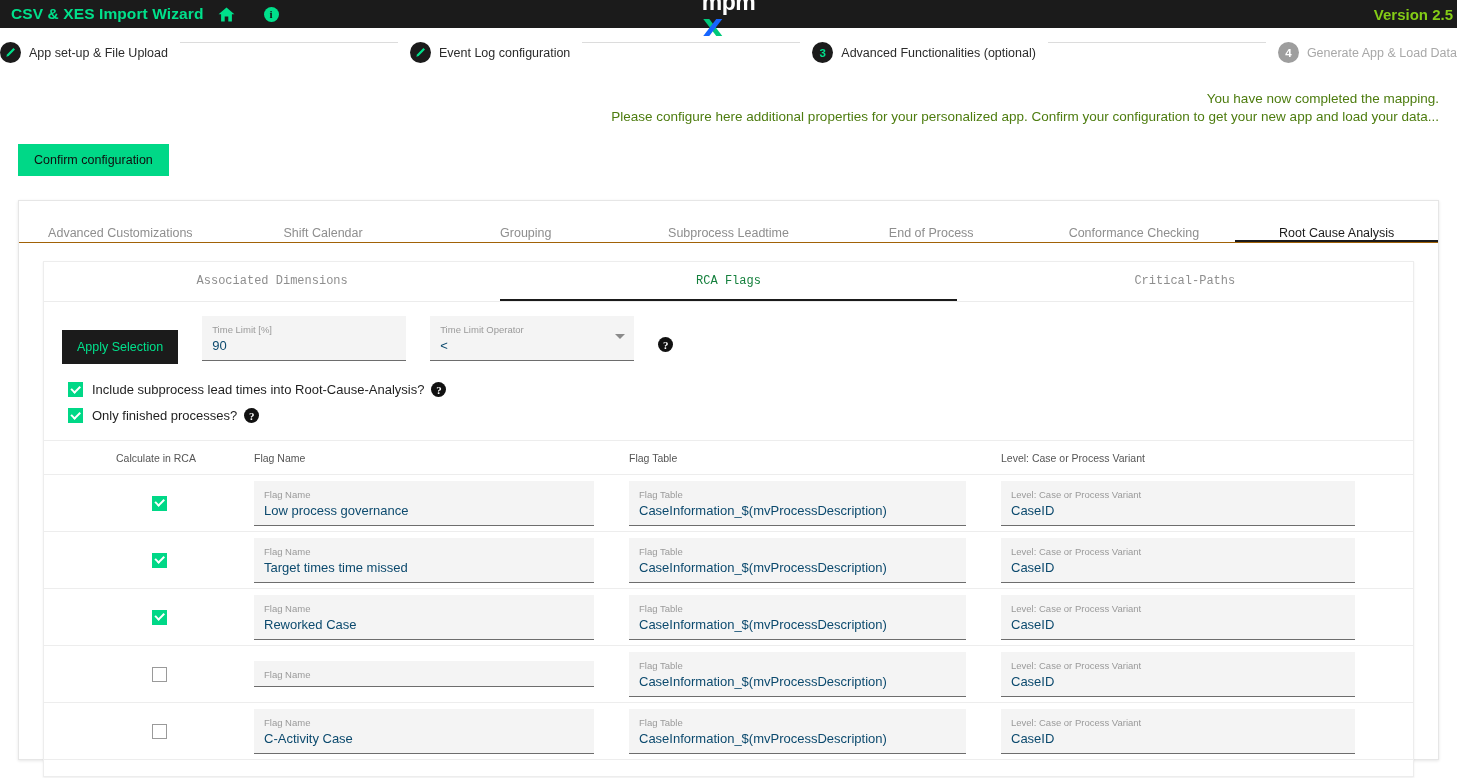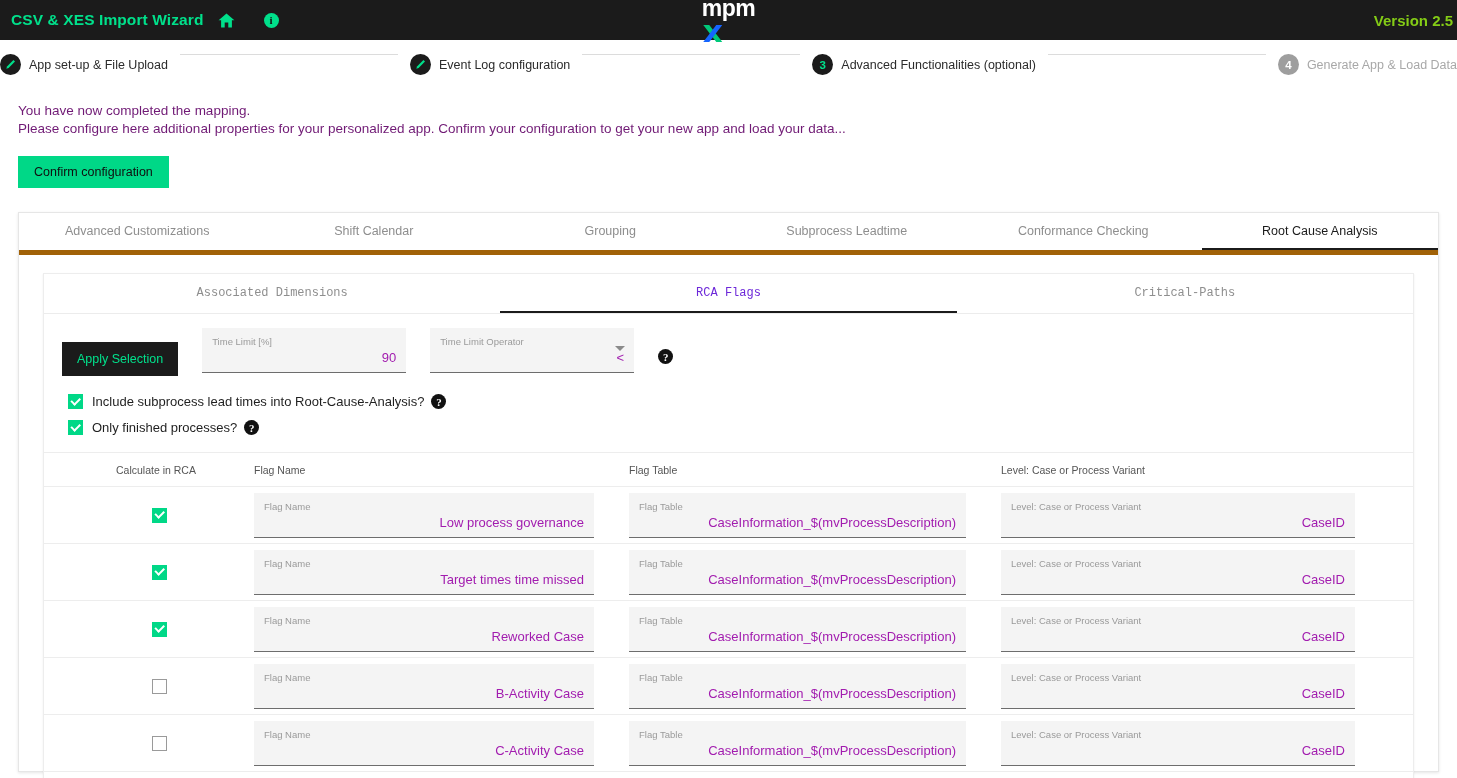--- a/index.html
+++ b/index.html
@@ -5,21 +5,21 @@
   * { box-sizing: border-box; margin: 0; padding: 0; }
   html, body {
     width: 1457px; height: 778px;
     background: #ffffff;
     font-family: "Liberation Sans", sans-serif;
     overflow: hidden;
   }
 
   
   .topbar {
-    height: 40px; background: #1b1b1b;
+    height: 28px; background: #1b1b1b;
     display: flex; align-items: center; position: relative;
   }
   .topbar-title {
     color: #00e08b; font-size: 15.5px; font-weight: bold;
     margin-left: 11px; letter-spacing: .1px;
   }
   .topbar-icons { display: flex; align-items: center; margin-left: 14px; gap: 29px; }
   .home-icon svg { display: block; }
   .info-icon {
     width: 15px; height: 15px; border-radius: 50%;
@@ -51,71 +51,71 @@
   }
   .step-circle.done { background: #1b1b1b; }
   .step-circle.active { background: #1b1b1b; color: #00e08b; }
   .step-circle.idle { background: #9e9e9e; color: #ffffff; }
   .step-label { font-size: 12.5px; color: #2b2b2b; margin-left: 8px; white-space: nowrap; }
   .step-label.idle { color: #a8a8a8; }
   .step-line { flex: 1 1 auto; height: 1px; background: #dcdcdc; margin: 0 12px; min-width: 20px; }
 
   
   .intro { padding: 0 18px; margin-top: 14px; }
-  .intro p { font-size: 13.5px; color: #701a75; line-height: 18px; }
+  .intro p { font-size: 13.5px; color: #4d7c0f; line-height: 18px; text-align: right; }
   .confirm-btn {
     margin: 18px 0 0 18px;
     background: #00d887; border: none; color: #0f0f0f;
     font-size: 12.5px; font-family: "Liberation Sans", sans-serif;
     padding: 9px 16px; cursor: pointer;
   }
 
   
   .card {
     margin: 24px 18px 0 18px; background: #ffffff;
     border: 1px solid #e6e6e6; height: 560px;
     box-shadow: 0 1px 3px rgba(0,0,0,.10);
   }
   .tabbar {
-    display: flex; height: 42px; border-bottom: 5px solid #a16207;
+    display: flex; height: 42px; border-bottom: 1px solid #a16207; align-items: flex-end;
   }
   .tab {
     flex: 1 1 0; display: flex; align-items: center; justify-content: center;
     font-size: 12.5px; color: #8e8e8e; cursor: pointer;
     border-bottom: 2px solid transparent; white-space: nowrap;
   }
   .tab.active { color: #1b1b1b; border-bottom-color: #1b1b1b; }
 
   
   .inner-card {
     margin: 18px 24px 0 24px; border: 1px solid #ededed;
     background: #fff; height: 516px; overflow: hidden;
     box-shadow: 0 1px 2px rgba(0,0,0,.07);
   }
   .subtabbar { display: flex; height: 40px; border-bottom: 1px solid #ececec; font-family: Liberation Mono, monospace; }
   .subtab {
     flex: 1 1 0; display: flex; align-items: center; justify-content: center;
     font-size: 12px; color: #8e8e8e; cursor: pointer;
     border-bottom: 2px solid transparent;
   }
-  .subtab.active { color: #6d28d9; border-bottom-color: #1b1b1b; }
+  .subtab.active { color: #15803d; border-bottom-color: #1b1b1b; }
 
   
   .controls { display: flex; align-items: flex-start; padding: 14px 18px 0 18px; gap: 24px; }
   .apply-btn {
     background: #1b1b1b; color: #00e08b; border: none;
     font-size: 12.5px; font-family: "Liberation Sans", sans-serif;
     padding: 10px 15px; cursor: pointer; margin-top: 14px; white-space: nowrap;
   }
   .mdfield {
     background: #f4f4f4; border-bottom: 1px solid #6d6d6d;
     padding: 8px 10px 5px 10px; position: relative;
   }
   .mdfield .lbl { font-size: 9.5px; color: #9a9a9a; line-height: 12px; }
-  .mdfield .val { font-size: 13px; color: #a21caf; line-height: 19px; text-align: right; }
+  .mdfield .val { font-size: 13px; color: #0c4a6e; line-height: 19px; }
   .field-timelimit { width: 204px; }
   .field-operator { width: 204px; }
   .caret {
     position: absolute; right: 9px; top: 18px;
     width: 0; height: 0; border-left: 5px solid transparent;
     border-right: 5px solid transparent; border-top: 5px solid #8a8a8a;
   }
   .help {
     width: 15px; height: 15px; border-radius: 50%;
     background: #111; color: #fff; font-size: 11px; font-weight: bold;
@@ -226,20 +226,21 @@
 <button class="confirm-btn">Confirm configuration</button>
 
 
 <div class="card">
 
   <div class="tabbar">
     <div class="tab">Advanced Customizations</div>
     <div class="tab">Shift Calendar</div>
     <div class="tab">Grouping</div>
     <div class="tab">Subprocess Leadtime</div>
+    <div class="tab">End of Process</div>
     <div class="tab">Conformance Checking</div>
     <div class="tab active">Root Cause Analysis</div>
   </div>
 
   <div class="inner-card">
 
     <div class="subtabbar">
       <div class="subtab">Associated Dimensions</div>
       <div class="subtab active">RCA Flags</div>
       <div class="subtab">Critical-Paths</div>
@@ -355,21 +356,20 @@
         </div>
       </div>
 
       <div class="trow">
         <div class="cellcb">
           <span class="cb off"></span>
         </div>
         <div class="cell cell-name">
           <div class="mdfield">
             <div class="lbl">Flag Name</div>
-            <div class="val">B-Activity Case</div>
           </div>
         </div>
         <div class="cell cell-tbl">
           <div class="mdfield">
             <div class="lbl">Flag Table</div>
             <div class="val">CaseInformation_$(mvProcessDescription)</div>
           </div>
         </div>
         <div class="cell cell-lvl">
           <div class="mdfield">

